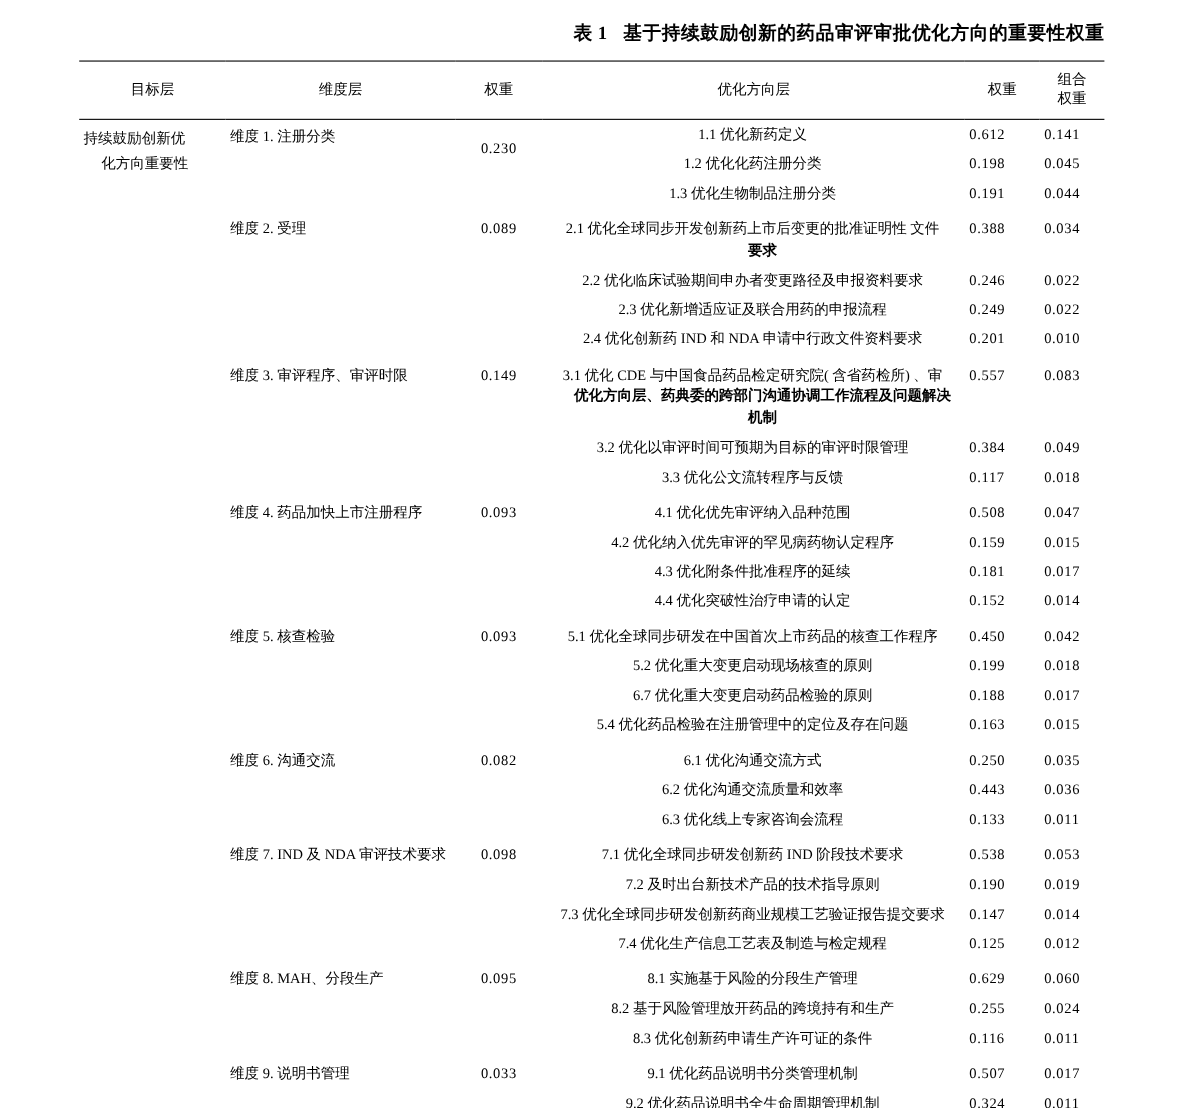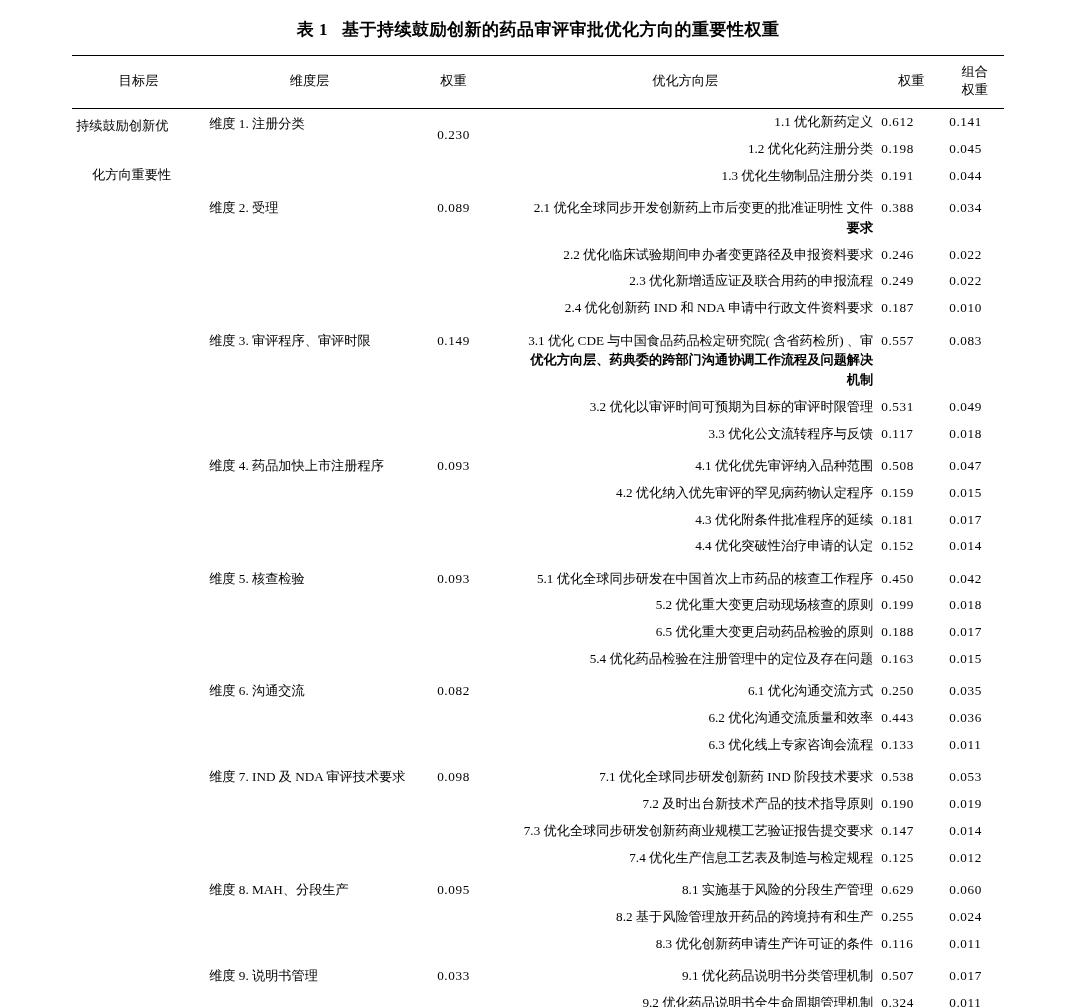--- a/index.html
+++ b/index.html
@@ -12,21 +12,21 @@
     min-height: 1007px;
     font-family: "Liberation Serif", "DejaVu Serif", serif;
     color: #000000;
   }
   .page {
     width: 1076px;
     box-sizing: border-box;
     padding: 10px 72px 0 72px;
   }
   .table-title {
-    text-align: center;
+    text-align: right;
     font-size: 17px;
     font-weight: bold;
     letter-spacing: 0.5px;
     margin: 8px 0 14px 0;
   }
   .table-title .tnum {
     margin-right: 14px;
   }
   table.main {
     width: 932px;
@@ -47,29 +47,29 @@
     border-bottom: 0.9px solid #000;
   }
   td {
     vertical-align: top;
     padding: 3.5px 4px;
     line-height: 1.5;
   }
   .col-goal   { width: 132px; text-align: left; }
   .col-dim    { width: 212px; text-align: left; }
   .col-w1     { width: 74px;  text-align: center; }
-  .col-dir    { width: 400px; text-align: right; }
+  .col-dir    { width: 400px; text-align: center; }
   .col-w2     { width: 62px;  text-align: left; }
   .col-w3     { width: 52px;  text-align: left; }
   .goal-cell {
     text-align: left;
     line-height: 1.75;
     padding-top: 5px;
   }
-  .goal-cell .line2 { display: block; padding-left: 16px; margin-top: 26px; }
+  .goal-cell .line2 { display: block; padding-left: 16px; }
   .dim-cell {
     padding-top: 5px;
   }
   .dir-cell {
     padding-left: 2px;
   }
   .dir-cell .cont {
     display: block;
     padding-left: 18px;
     font-weight: bold;
@@ -135,33 +135,33 @@
           <td class="col-w2 num">0.246</td>
           <td class="col-w3 num">0.022</td>
         </tr>
         <tr>
           <td class="col-dir dir-cell"><span>2.3 优化新增适应证及联合用药的申报流程</span></td>
           <td class="col-w2 num">0.249</td>
           <td class="col-w3 num">0.022</td>
         </tr>
         <tr>
           <td class="col-dir dir-cell"><span>2.4 优化创新药 IND 和 NDA 申请中行政文件资料要求</span></td>
-          <td class="col-w2 num">0.187</td>
+          <td class="col-w2 num">0.201</td>
           <td class="col-w3 num">0.010</td>
         </tr>
         <tr class="grp-first">
           <td class="col-dim dim-cell" rowspan="3">维度 3. 审评程序、审评时限</td>
           <td class="col-w1 num w-cell" rowspan="3">0.149</td>
           <td class="col-dir dir-cell"><span>3.1 优化 CDE 与中国食品药品检定研究院( 含省药检所) 、审</span><span class="cont">优化方向层、药典委的跨部门沟通协调工作流程及问题解决</span><span class="cont">机制</span></td>
           <td class="col-w2 num">0.557</td>
           <td class="col-w3 num">0.083</td>
         </tr>
         <tr>
           <td class="col-dir dir-cell"><span>3.2 优化以审评时间可预期为目标的审评时限管理</span></td>
-          <td class="col-w2 num">0.531</td>
+          <td class="col-w2 num">0.384</td>
           <td class="col-w3 num">0.049</td>
         </tr>
         <tr>
           <td class="col-dir dir-cell"><span>3.3 优化公文流转程序与反馈</span></td>
           <td class="col-w2 num">0.117</td>
           <td class="col-w3 num">0.018</td>
         </tr>
         <tr class="grp-first">
           <td class="col-dim dim-cell" rowspan="4">维度 4. 药品加快上市注册程序</td>
           <td class="col-w1 num w-cell" rowspan="4">0.093</td>
@@ -190,21 +190,21 @@
           <td class="col-dir dir-cell"><span>5.1 优化全球同步研发在中国首次上市药品的核查工作程序</span></td>
           <td class="col-w2 num">0.450</td>
           <td class="col-w3 num">0.042</td>
         </tr>
         <tr>
           <td class="col-dir dir-cell"><span>5.2 优化重大变更启动现场核查的原则</span></td>
           <td class="col-w2 num">0.199</td>
           <td class="col-w3 num">0.018</td>
         </tr>
         <tr>
-          <td class="col-dir dir-cell"><span>6.5 优化重大变更启动药品检验的原则</span></td>
+          <td class="col-dir dir-cell"><span>6.7 优化重大变更启动药品检验的原则</span></td>
           <td class="col-w2 num">0.188</td>
           <td class="col-w3 num">0.017</td>
         </tr>
         <tr>
           <td class="col-dir dir-cell"><span>5.4 优化药品检验在注册管理中的定位及存在问题</span></td>
           <td class="col-w2 num">0.163</td>
           <td class="col-w3 num">0.015</td>
         </tr>
         <tr class="grp-first">
           <td class="col-dim dim-cell" rowspan="3">维度 6. 沟通交流</td>

